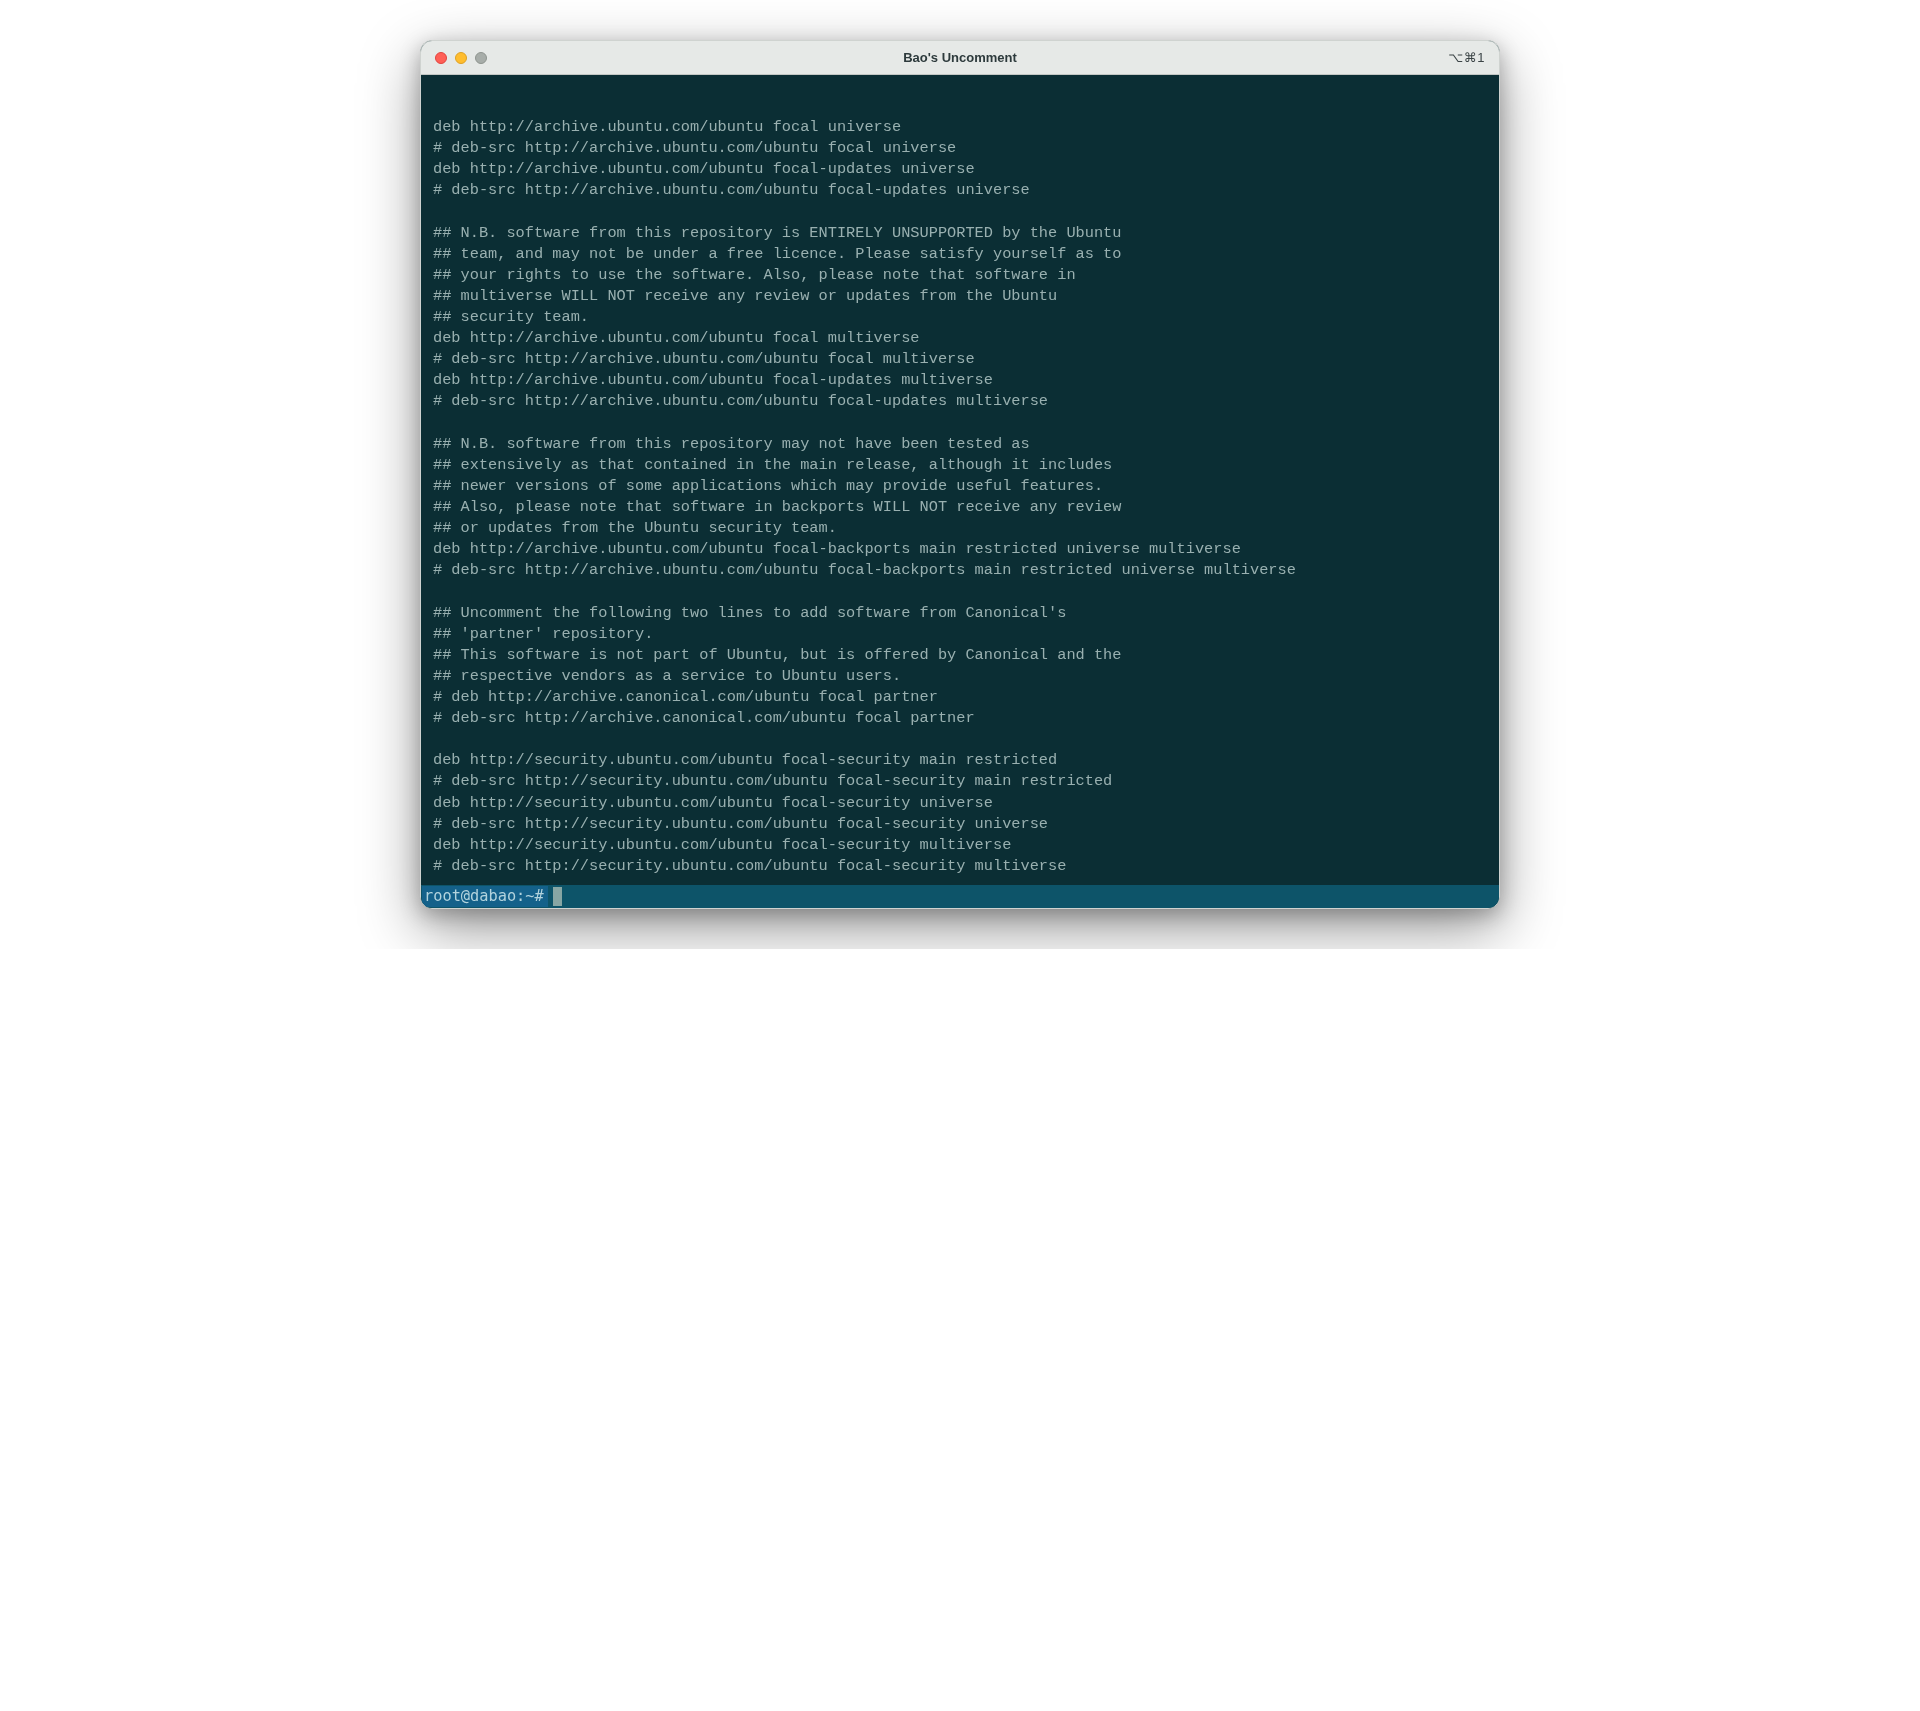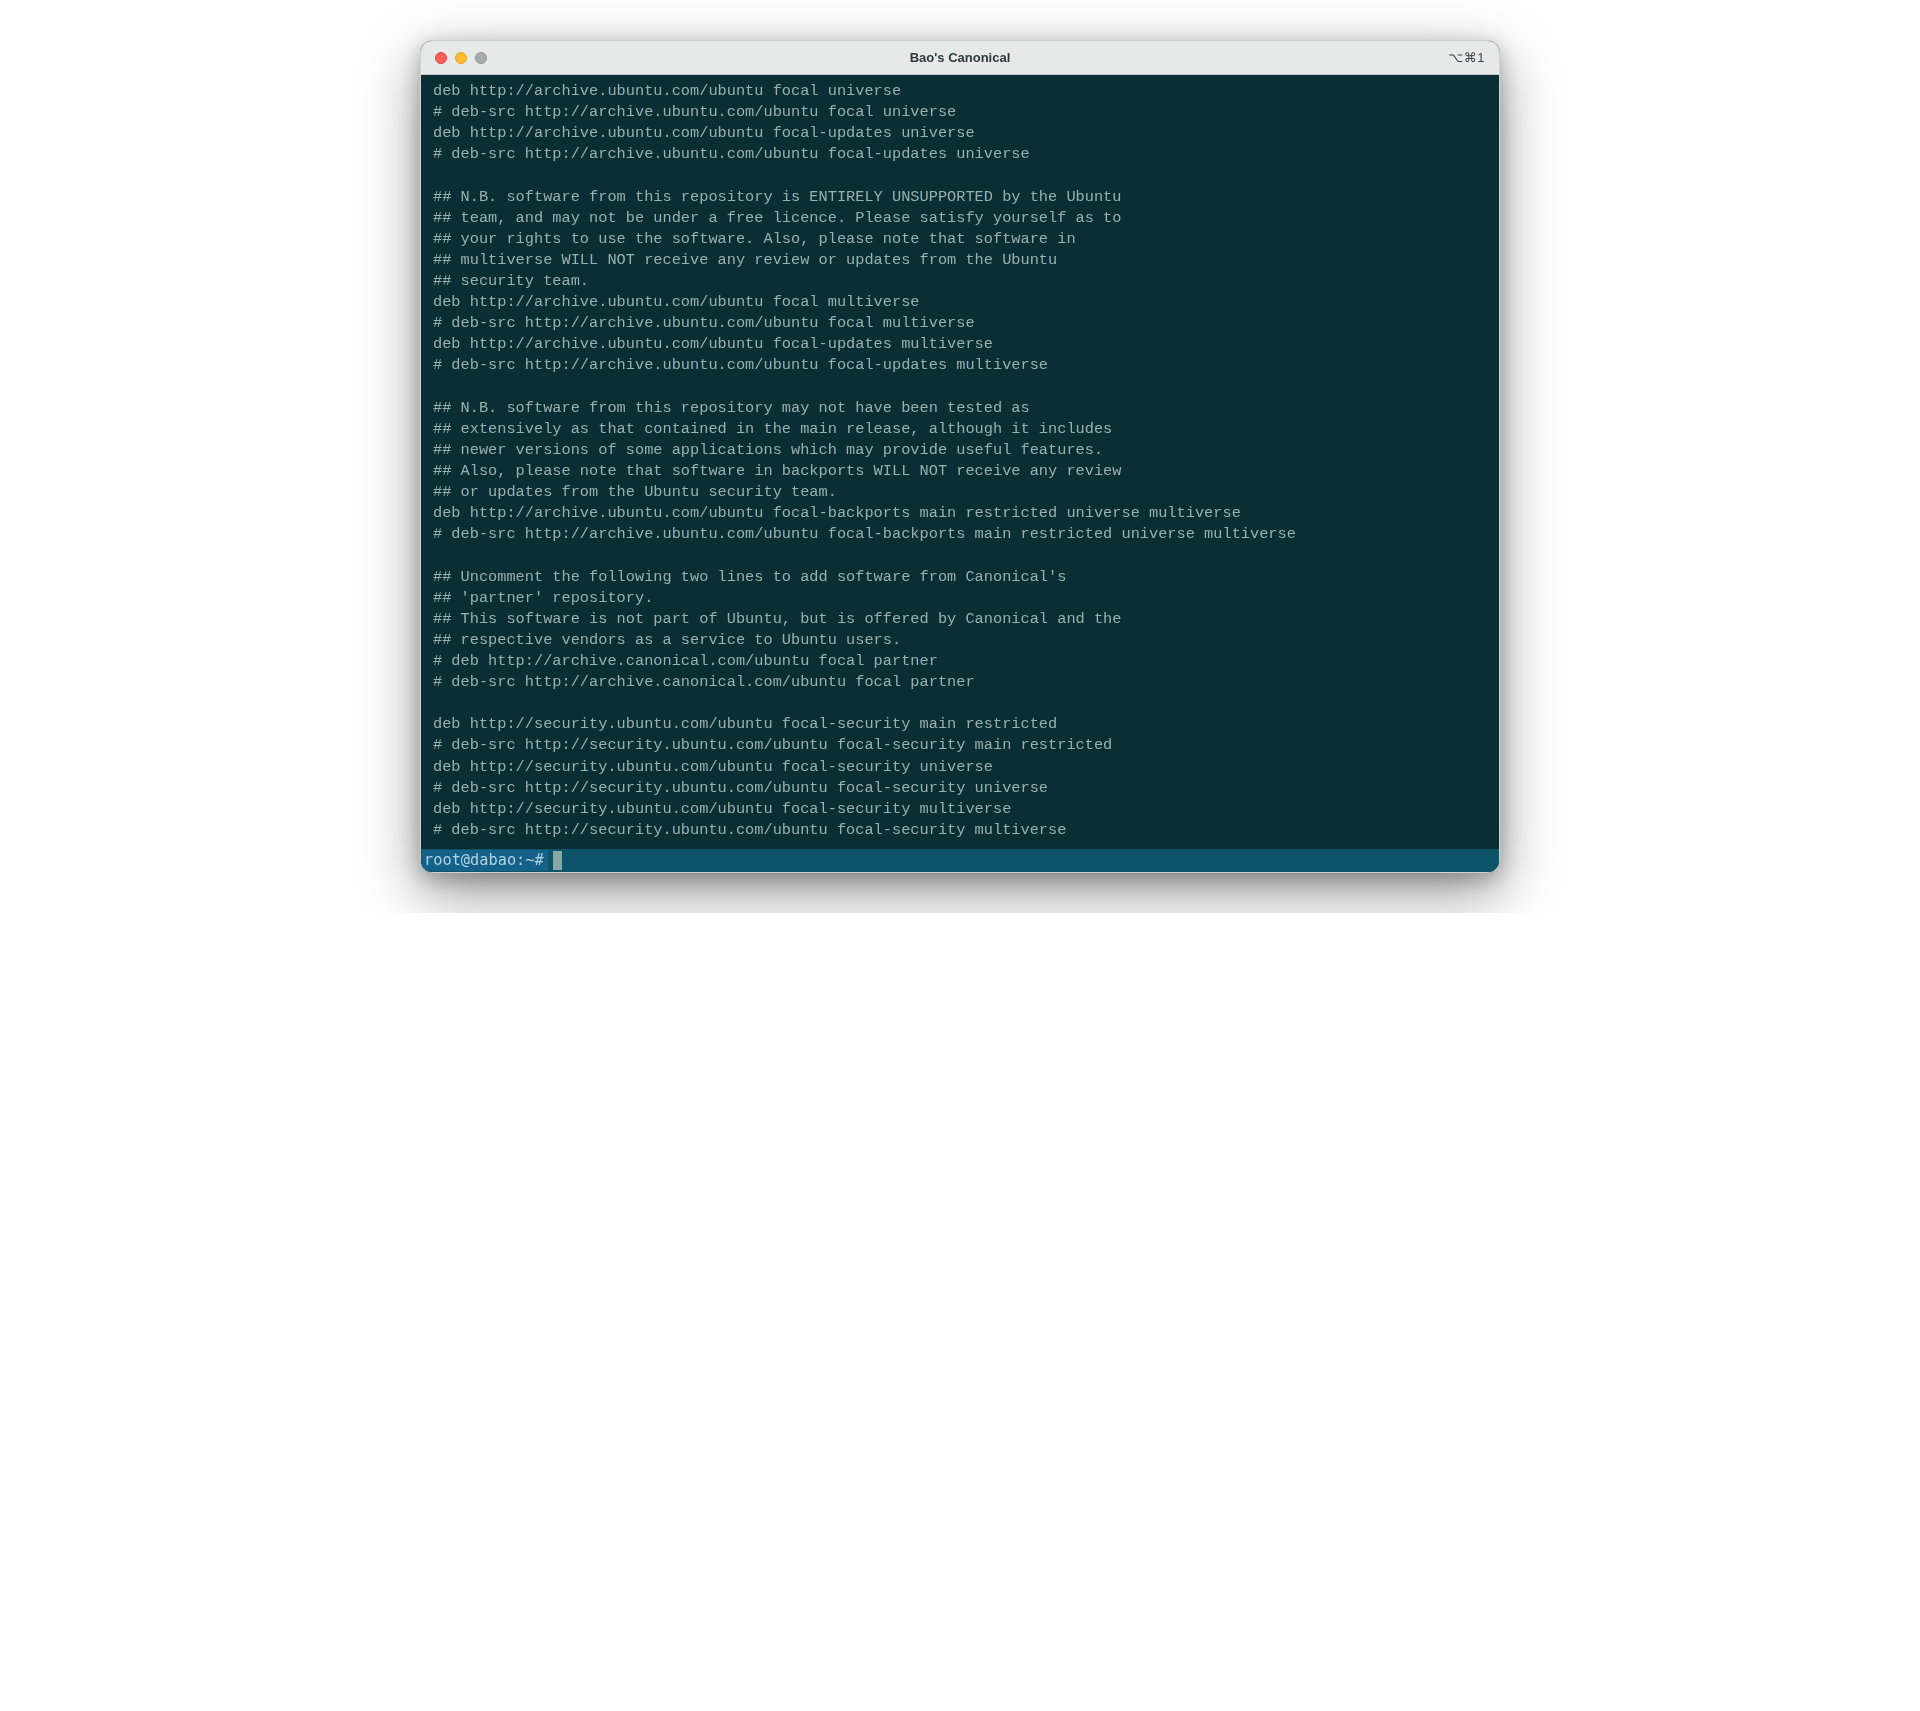--- a/index.html
+++ b/index.html
@@ -62,20 +62,21 @@
     }
     .terminal {
       background: #0b2e34;
       padding: 6px 12px 8px 12px;
       font-family: "Menlo", "Consolas", "Liberation Mono", monospace;
       font-size: 15.3px;
       line-height: 1.38;
       color: #99b0b0;
       white-space: pre;
       overflow: hidden;
+      margin-top: 36px;
     }
     .terminal-line {
       display: block;
     }
     .prompt-bar {
       background: #0d5469;
       display: flex;
       align-items: center;
       font-family: "Menlo", "Consolas", monospace;
       font-size: 15.3px;
@@ -98,21 +99,21 @@
 </head>
 <body>
 
 <div class="window">
   <div class="titlebar">
     <div class="traffic-lights">
       <div class="traffic-light tl-red"></div>
       <div class="traffic-light tl-yellow"></div>
       <div class="traffic-light tl-gray"></div>
     </div>
-    <div class="title">Bao's Canonical</div>
+    <div class="title">Bao's Uncomment</div>
     <div class="right-indicator">⌥⌘1</div>
   </div>
   <div class="terminal" id="terminal-output"><span class="terminal-line">deb http://archive.ubuntu.com/ubuntu focal universe</span><span class="terminal-line"># deb-src http://archive.ubuntu.com/ubuntu focal universe</span><span class="terminal-line">deb http://archive.ubuntu.com/ubuntu focal-updates universe</span><span class="terminal-line"># deb-src http://archive.ubuntu.com/ubuntu focal-updates universe</span><span class="terminal-line">&nbsp;</span><span class="terminal-line">## N.B. software from this repository is ENTIRELY UNSUPPORTED by the Ubuntu</span><span class="terminal-line">## team, and may not be under a free licence. Please satisfy yourself as to</span><span class="terminal-line">## your rights to use the software. Also, please note that software in</span><span class="terminal-line">## multiverse WILL NOT receive any review or updates from the Ubuntu</span><span class="terminal-line">## security team.</span><span class="terminal-line">deb http://archive.ubuntu.com/ubuntu focal multiverse</span><span class="terminal-line"># deb-src http://archive.ubuntu.com/ubuntu focal multiverse</span><span class="terminal-line">deb http://archive.ubuntu.com/ubuntu focal-updates multiverse</span><span class="terminal-line"># deb-src http://archive.ubuntu.com/ubuntu focal-updates multiverse</span><span class="terminal-line">&nbsp;</span><span class="terminal-line">## N.B. software from this repository may not have been tested as</span><span class="terminal-line">## extensively as that contained in the main release, although it includes</span><span class="terminal-line">## newer versions of some applications which may provide useful features.</span><span class="terminal-line">## Also, please note that software in backports WILL NOT receive any review</span><span class="terminal-line">## or updates from the Ubuntu security team.</span><span class="terminal-line">deb http://archive.ubuntu.com/ubuntu focal-backports main restricted universe multiverse</span><span class="terminal-line"># deb-src http://archive.ubuntu.com/ubuntu focal-backports main restricted universe multiverse</span><span class="terminal-line">&nbsp;</span><span class="terminal-line">## Uncomment the following two lines to add software from Canonical's</span><span class="terminal-line">## 'partner' repository.</span><span class="terminal-line">## This software is not part of Ubuntu, but is offered by Canonical and the</span><span class="terminal-line">## respective vendors as a service to Ubuntu users.</span><span class="terminal-line"># deb http://archive.canonical.com/ubuntu focal partner</span><span class="terminal-line"># deb-src http://archive.canonical.com/ubuntu focal partner</span><span class="terminal-line">&nbsp;</span><span class="terminal-line">deb http://security.ubuntu.com/ubuntu focal-security main restricted</span><span class="terminal-line"># deb-src http://security.ubuntu.com/ubuntu focal-security main restricted</span><span class="terminal-line">deb http://security.ubuntu.com/ubuntu focal-security universe</span><span class="terminal-line"># deb-src http://security.ubuntu.com/ubuntu focal-security universe</span><span class="terminal-line">deb http://security.ubuntu.com/ubuntu focal-security multiverse</span><span class="terminal-line"># deb-src http://security.ubuntu.com/ubuntu focal-security multiverse</span></div>
   <div class="prompt-bar">
     <span class="prompt-text">root@dabao:~#</span>
     <span class="cursor"></span>
   </div>
 </div>
 
 </body></html>

